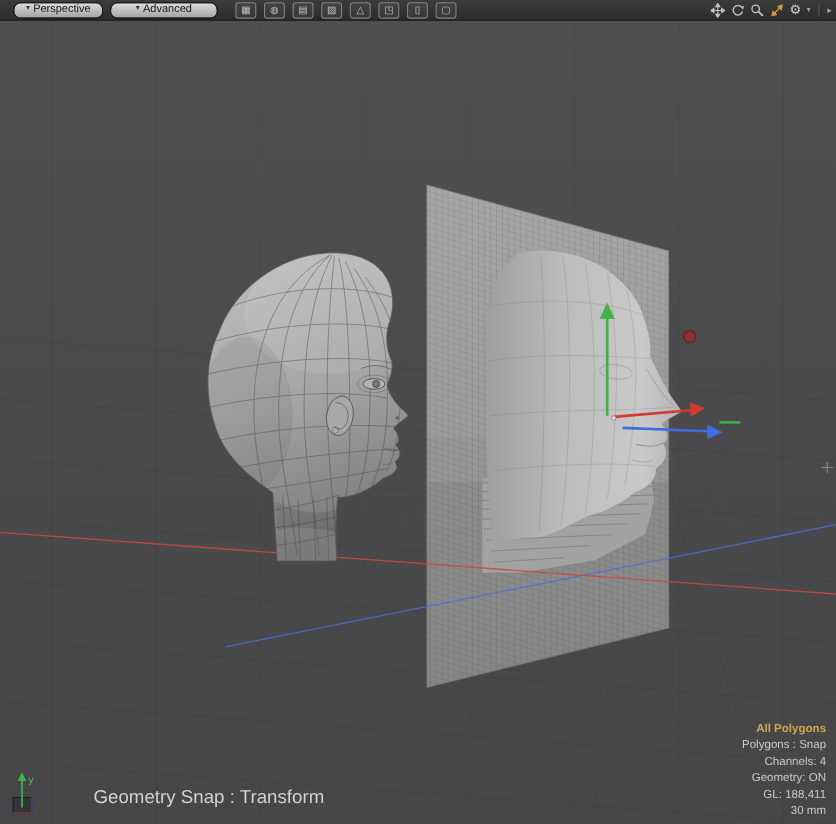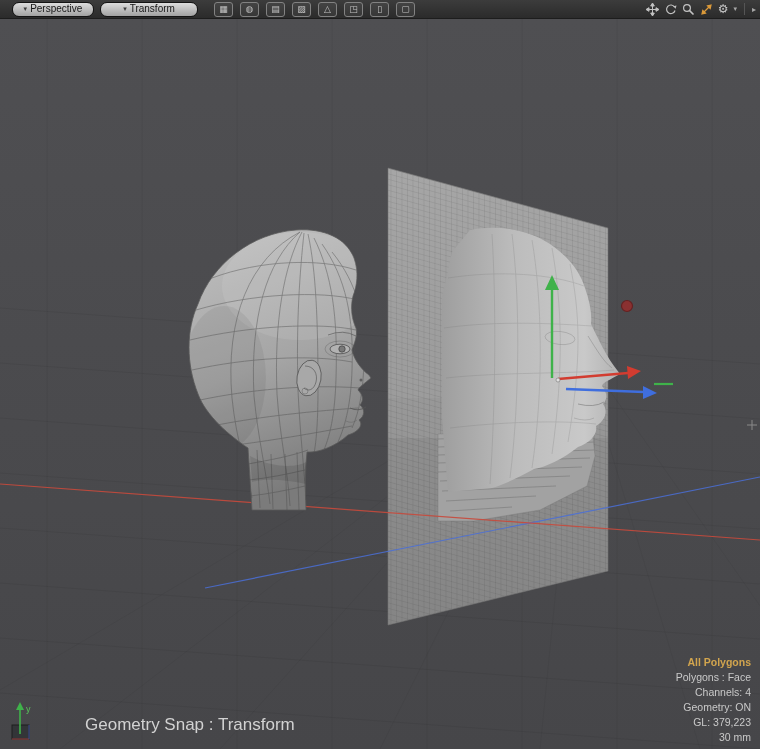--- a/index.html
+++ b/index.html
@@ -41,21 +41,21 @@
 </head>
 <body>
 
 <div class="toolbar">
   <div class="vp-btn btn-perspective">
     <span class="caret">▾</span>
     <span>Perspective</span>
   </div>
   <div class="vp-btn btn-advanced">
     <span class="caret">▾</span>
-    <span>Transform</span>
+    <span>Advanced</span>
   </div>
 
   <div class="icon-strip">
     <span class="sq-icon">▦</span>
     <span class="sq-icon">◍</span>
     <span class="sq-icon">▤</span>
     <span class="sq-icon">▨</span>
     <span class="sq-icon">△</span>
     <span class="sq-icon">◳</span>
     <span class="sq-icon">▯</span>
@@ -313,19 +313,19 @@
       <polygon points="20,684 16,692 24,692" fill="#3fb24a"></polygon>
       <text x="26" y="694" font-size="9" fill="#58c05a">y</text>
     </g>
   </svg>
 
   
   <div class="snap-status">Geometry Snap : Transform</div>
 
   <div class="info-panel">
     <div class="sel">All Polygons</div>
-    <div>Polygons : Face</div>
+    <div>Polygons : Snap</div>
     <div>Channels: 4</div>
     <div>Geometry: ON</div>
-    <div>GL: 379,223</div>
+    <div>GL: 188,411</div>
     <div>30 mm</div>
   </div>
 </div>
 
 </body></html>

